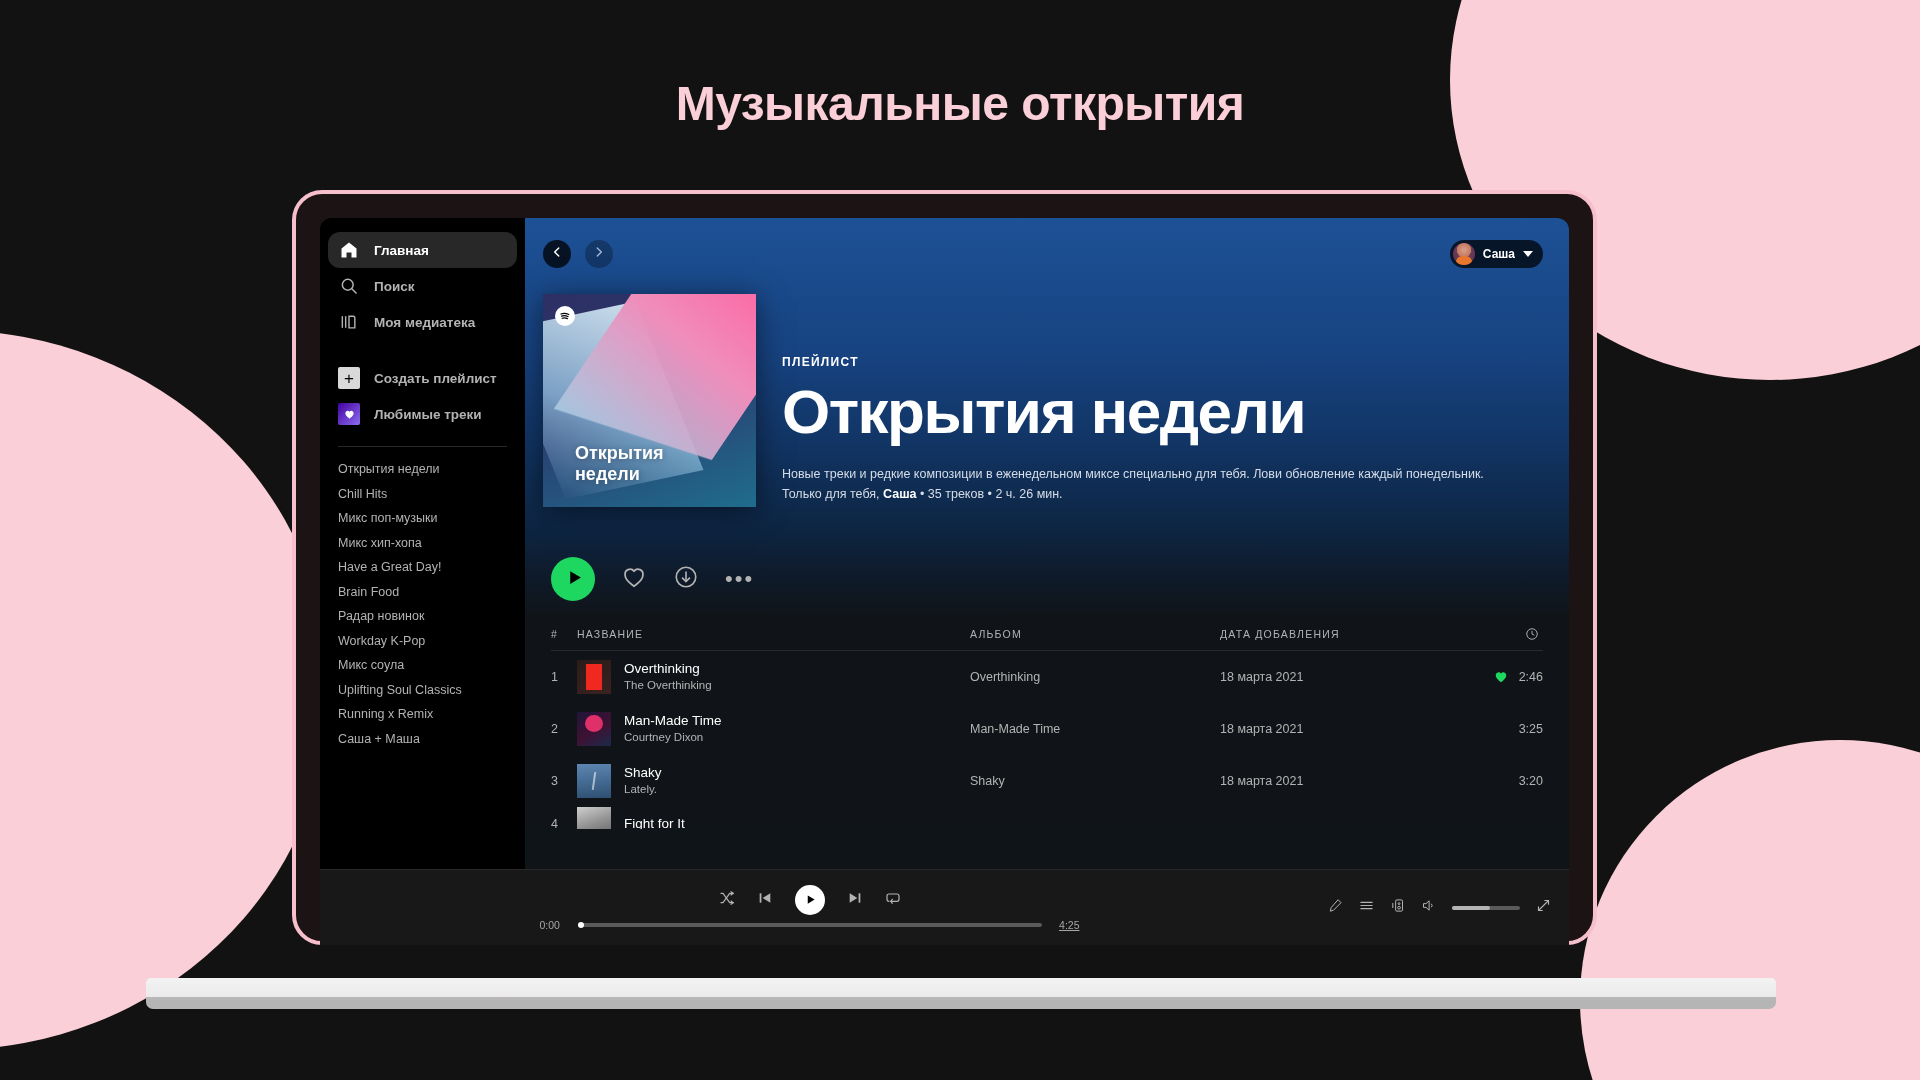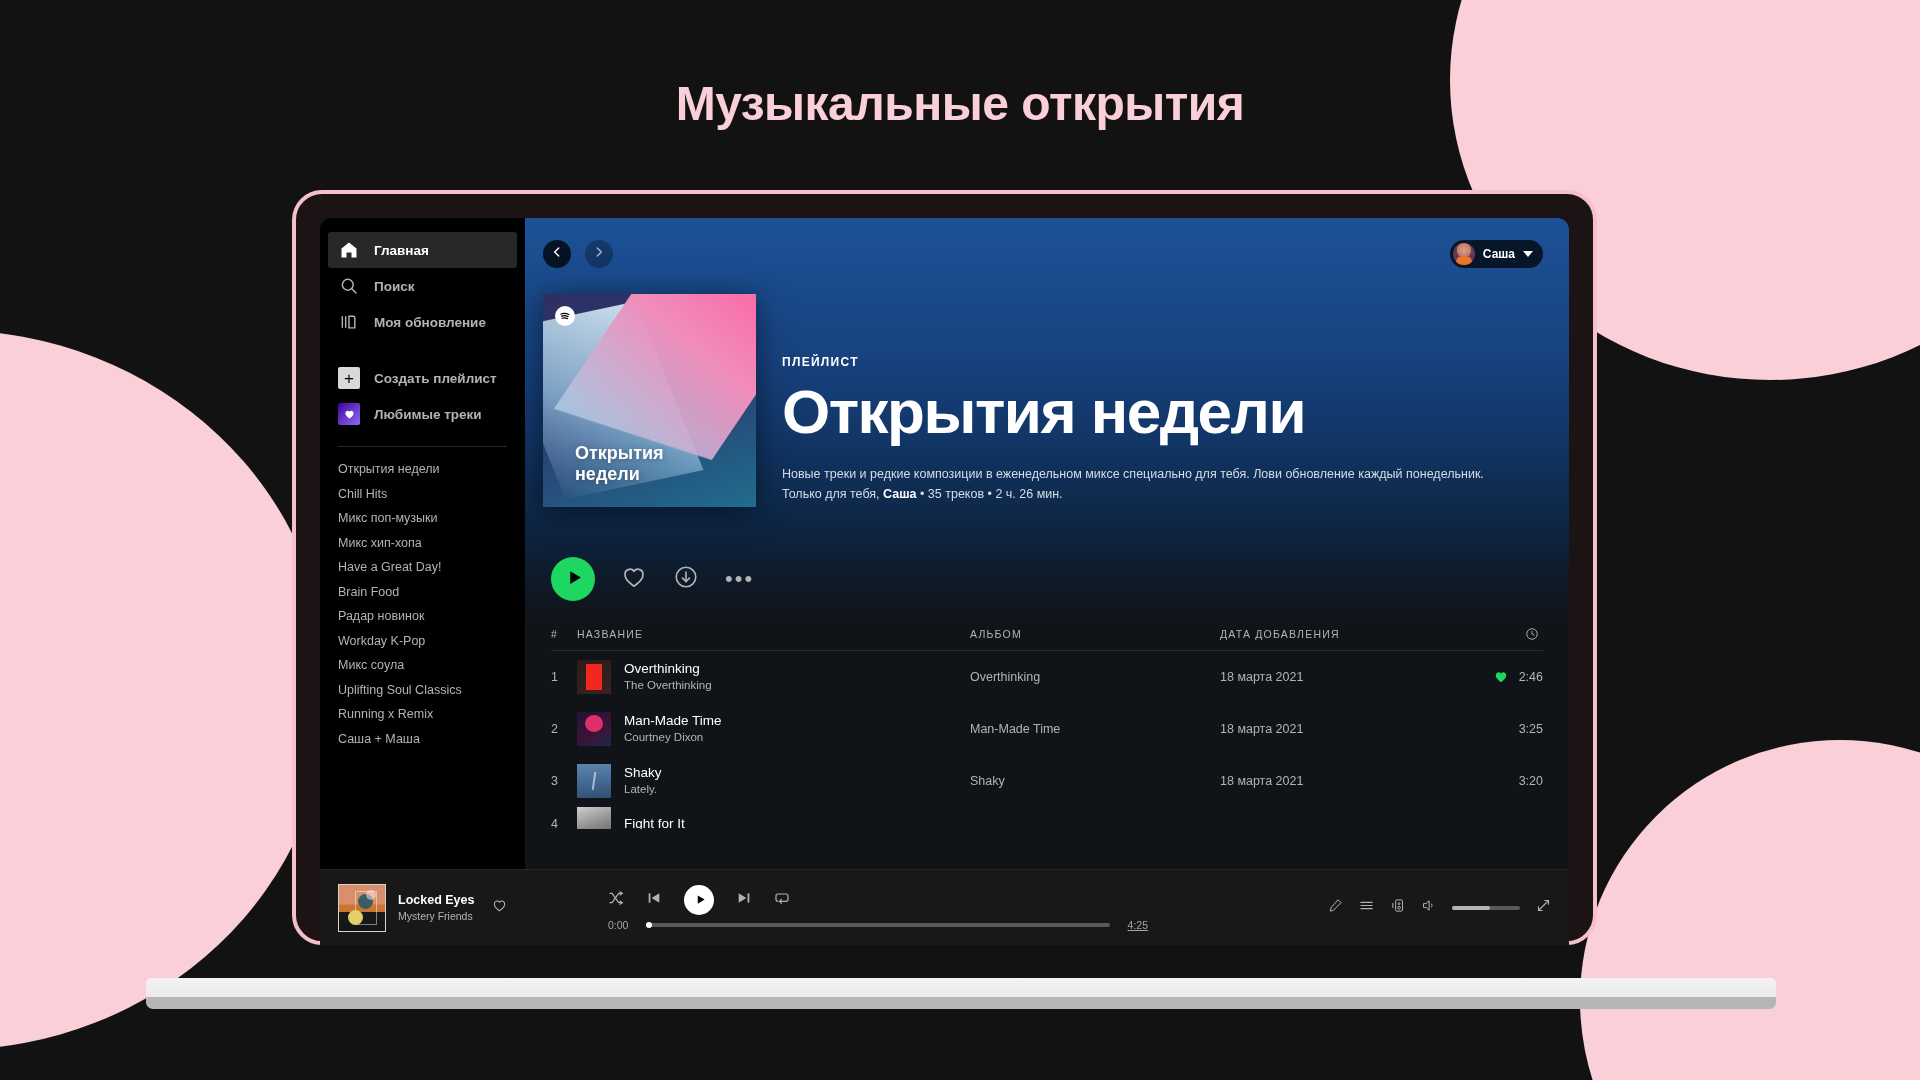--- a/index.html
+++ b/index.html
@@ -62,21 +62,21 @@
   .sidebar {
     width: 205px; flex: 0 0 205px;
     background: #000;
     padding: 14px 0 8px 0;
     display: flex; flex-direction: column;
     overflow: hidden;
   }
   .nav { padding: 0 8px; }
   .nav-item {
     display: flex; align-items: center; gap: 14px;
-    height: 36px; padding: 0 10px; border-radius: 3px;
+    height: 36px; padding: 0 10px; border-radius: 12px;
     color: #b3b3b3; font-size: 13.5px; font-weight: 700;
     cursor: pointer;
   }
   .nav-item.active { background: #282828; color: #fff; }
   .nav-item .ico { width: 22px; height: 22px; display: flex; align-items: center; justify-content: center; }
   .nav-item .ico svg { width: 20px; height: 20px; }
   .nav-gap { height: 20px; }
 
   .mini-tile {
     width: 22px; height: 22px; border-radius: 2px;
@@ -232,21 +232,21 @@
   .np-art .c1{ position:absolute; left:19px; top:9px; width:15px; height:15px; border-radius:50%; background:#3c5b63; }
   .np-art .c2{ position:absolute; left:9px; top:25px; width:15px; height:15px; border-radius:50%; background:#e4d06a; }
   .np-art .c3{ position:absolute; left:27px; top:5px; width:10px; height:10px; border-radius:50%; background:rgba(255,255,255,0.45); }
   .np-art .rect{ position:absolute; left:16px; top:6px; width:22px; height:34px; border:1px solid rgba(255,255,255,0.45); }
   .np-text { min-width: 0; }
   .np-title { color: #fff; font-size: 12.5px; font-weight: 700; line-height: 1.35; white-space: nowrap; }
   .np-artist { color: #b3b3b3; font-size: 10.5px; line-height: 1.35; white-space: nowrap; }
   .np-heart { color: #b3b3b3; margin-left: 6px; cursor: pointer; display: flex; }
   .np-heart svg { width: 15px; height: 15px; }
 
-  .center { flex: 1; display: flex; flex-direction: column; align-items: flex-start; gap: 4px; }
+  .center { flex: 1; display: flex; flex-direction: column; align-items: center; gap: 4px; }
   .ctrls { display: flex; align-items: center; gap: 22px; }
   .ctrl { color: #b3b3b3; cursor: pointer; display: flex; align-items: center; }
   .ctrl svg { width: 16px; height: 16px; }
   .play-sm {
     width: 30px; height: 30px; border-radius: 50%; background: #fff;
     display: flex; align-items: center; justify-content: center; cursor: pointer;
   }
   .play-sm svg { width: 11px; height: 11px; margin-left: 2px; fill: #000; }
   .seek { display: flex; align-items: center; gap: 10px; width: 540px; }
   .time { color: #a7a7a7; font-size: 10.5px; min-width: 28px; }
@@ -298,21 +298,21 @@
             </div>
 
             <div class="nav-item">
               <span class="ico">
                 <svg viewBox="0 0 24 24" fill="none" stroke="#b3b3b3" stroke-width="1.7">
                   <line x1="4" y1="5" x2="4" y2="19"></line>
                     <line x1="8" y1="5" x2="8" y2="19"></line>
                   <path d="M12 5h5a2 2 0 0 1 2 2v12h-7z"></path>
                 </svg>
               </span>
-              <span>Моя обновление</span>
+              <span>Моя медиатека</span>
             </div>
 
             <div class="nav-gap"></div>
 
             <div class="nav-item">
               <span class="mini-tile tile-plus">+</span>
               <span>Создать плейлист</span>
             </div>
 
             <div class="nav-item">
@@ -506,39 +506,20 @@
                 <div class="tend"></div>
               </div>
             </div>
 
           </div>
         </section>
       </div>
 
       <div class="player">
 
-        <div class="np">
-          <div class="np-art">
-            <span class="rect"></span>
-              <span class="c1"></span>
-              <span class="c2"></span>
-              <span class="c3"></span>
-          </div>
-          <div class="np-text">
-            <div class="np-title">Locked Eyes</div>
-            <div class="np-artist">Mystery Friends</div>
-          </div>
-          <div class="np-heart">
-            <span>
-              <svg viewBox="0 0 24 24" fill="none" stroke="#b3b3b3" stroke-width="1.7">
-                  <path d="M12 20.5s-8.2-5.1-8.2-10.4A4.6 4.6 0 0 1 12 6.6a4.6 4.6 0 0 1 8.2 3.5C20.2 15.4 12 20.5 12 20.5z"></path>
-                </svg>
-            </span>
-          </div>
-        </div>
 
         <div class="center">
           <div class="ctrls">
             <div class="ctrl">
               <span>
                 <svg viewBox="0 0 24 24" fill="none" stroke="#b3b3b3" stroke-width="1.8" stroke-linecap="round">
                     <path d="M3 5h3l10 14h5"></path>
                     <path d="M3 19h3L16 5h5"></path>
                     <polyline points="18 2.6 21.4 5 18 7.4"></polyline>
                     <polyline points="18 16.6 21.4 19 18 21.4"></polyline>

